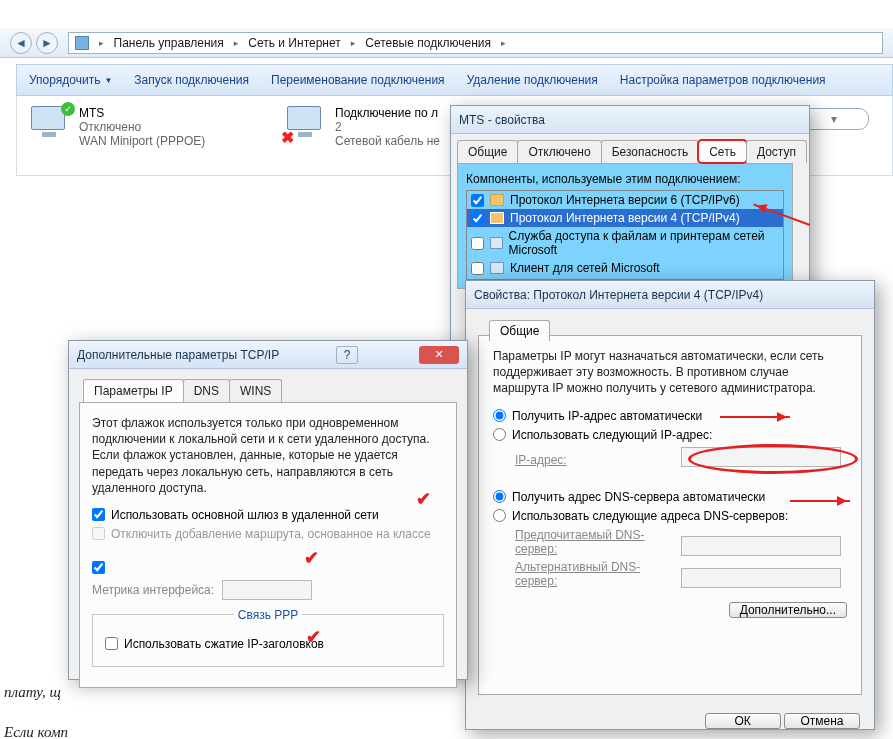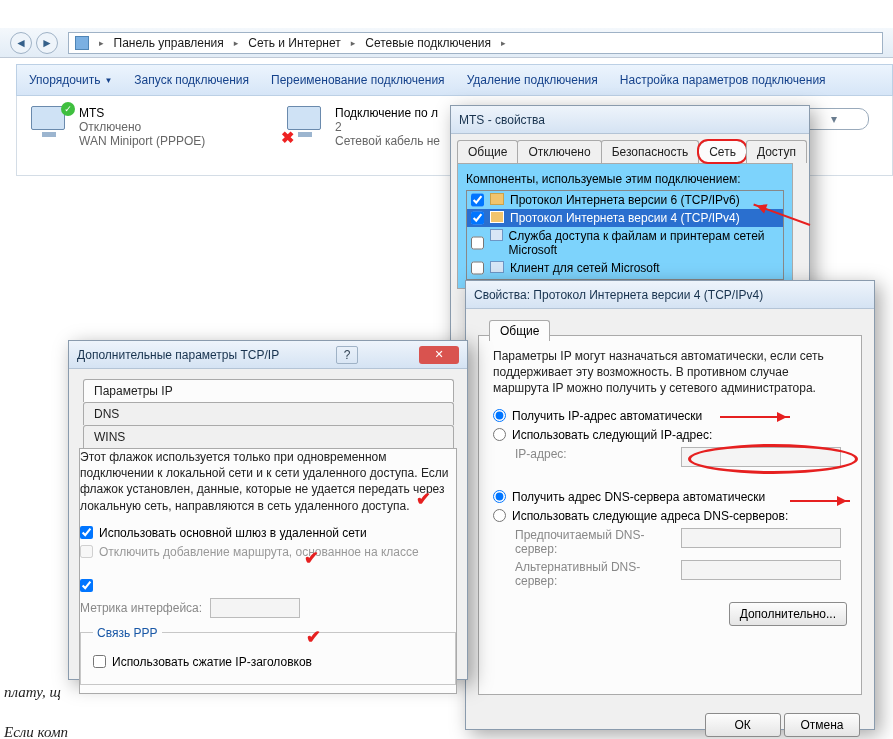--- a/index.html
+++ b/index.html
@@ -39,54 +39,54 @@
   .win { position:absolute; background:#f0f0f0; border:1px solid #8a9bad; box-shadow:5px 5px 18px rgba(0,0,0,.35); }
   .win-title { height:28px; background:linear-gradient(#eef4fb,#d5e3f3); display:flex; align-items:center; padding:0 8px; font-size:12px; color:#17324e; border-bottom:1px solid #b4c4d6; }
   .win-title .close { margin-left:auto; width:40px; height:18px; background:#d9534f; border-radius:3px; color:#fff; display:flex; align-items:center; justify-content:center; font-size:11px;}
   .win-title .help { margin-left:auto; width:22px; height:18px; border:1px solid #9fb2c6; border-radius:2px; display:flex; align-items:center; justify-content:center; color:#345; margin-right:4px;}
 
   
   #w-mts { left:450px; top:105px; width:360px; height:290px; }
   .tabstrip { display:flex; padding:6px 6px 0 6px; gap:0; }
   .tab { padding:4px 10px; background:#fcfcfc; border:1px solid #aaa; border-bottom:none; border-radius:3px 3px 0 0; margin-right:-1px; color:#222; position:relative;}
   .tab.nonactive { background:#f0f0f0; }
-  .tab.circled { outline:2px solid #e62020; outline-offset:-1px; border-radius:10px; }
+  .tab.circled { outline:2px solid #e62020; outline-offset:-1px; border-radius:4px; }
   .mts-body { margin:0 16px 6px 6px; background:#7dd3fc; border:1px solid #aaa; padding:8px; }
   .comp-list { border:1px solid #888; height:90px; margin-top:4px; overflow:hidden; }
-  .comp-row { display:flex; gap:6px; padding:2px 4px; }
+  .comp-row { display:flex; align-items:center; gap:6px; padding:2px 4px; }
   .comp-row input { margin:0; }
   .comp-ico { width:14px; height:12px; background:#f2c46c; border:1px solid #caa24b; }
   .comp-ico.svc { background:#d8e6f6; border-color:#6d96c5; }
   .comp-row.sel { background:#2a6fcf; color:#fff; }
   .comp-row.sel .comp-ico { border-color:#fff; }
 
   
   #w-ipv4 { left:465px; top:280px; width:410px; height:450px; }
   #w-ipv4 .body { padding:8px 12px; }
   #w-ipv4 .inner-tab { border:1px solid #aaa; padding:12px 14px 10px 14px; position:relative; margin-top:18px; background:#fcfcfc; height:360px;}
   #w-ipv4 .inner-tab .tab-label { position:absolute; left:10px; top:-16px; padding:3px 10px; background:#fcfcfc; border:1px solid #aaa; border-bottom:none; border-radius:3px 3px 0 0;}
   .para { color:#222; line-height:1.35; margin-bottom:12px; }
   .radio-row { display:flex; align-items:center; gap:6px; margin:5px 0; }
   .radio-row input { margin:0; }
-  .field-row { display:flex; align-items:flex-start; gap:6px; margin:4px 0 4px 22px; color:#888; }
+  .field-row { display:flex; align-items:flex-end; gap:6px; margin:4px 0 4px 22px; color:#888;text-decoration:underline; }
   .field-row input[type=text] { width:160px; height:20px; border:1px solid #b5b5b5; background:#f4f4f4; }
   .btn-row { text-align:right; margin-top:14px; }
-  button.win7 { min-width:76px; height:24px; background:linear-gradient(#fdfdfd,#e5e5e5); border:1px solid #8b8b8b; border-radius:3px; padding:0 10px;}
+  button.win7 { min-width:76px; height:16px; background:linear-gradient(#fdfdfd,#e5e5e5); border:1px solid #8b8b8b; border-radius:3px; padding:0 10px;}
   
   .ann-oval { position:absolute; border:3px solid #e62020; border-radius:50%; pointer-events:none; }
   .ann-arrow { position:absolute; height:2px; background:#e62020; pointer-events:none; }
   .ann-arrow:after { content:""; position:absolute; right:-2px; top:-4px; border:5px solid transparent; border-left:10px solid #e62020; }
   .ann-check { position:absolute; color:#e62020; font-size:18px; font-weight:bold; pointer-events:none;}
 
   
   #w-adv { left:68px; top:340px; width:400px; height:340px; }
   #w-adv .body { padding:6px 10px 10px 10px; }
-  #w-adv .tabstrip { padding:4px 4px 0 4px;flex-direction:column; }
+  #w-adv .tabstrip { padding:4px 4px 0 4px; }
   #w-adv fieldset { border:1px solid #c7c7c7; margin:8px 0; padding:10px 12px; }
-  #w-adv legend { padding:0 4px; color:#1857a6; }
+  #w-adv legend { padding:0 4px; color:#1857a6;text-align:center; }
   .chk-row { display:flex; align-items:center; gap:6px; margin:5px 0; }
   .chk-row.disabled { color:#999; }
   .chk-row input { margin:0; }
   .metric-row { display:flex; align-items:center; gap:8px; color:#888; margin-top:6px; }
   .metric-row input[type=text] { width:90px; height:20px; border:1px solid #bbb; background:#f4f4f4; }
 
   .bbox { position:absolute; left:799px; top:108px; height:22px; width:70px; border:1px solid #9ab; border-radius:10px; display:flex; align-items:center; justify-content:center; color:#6a7d90;}
 
   
   .bgtext { position:absolute; color:#222; font-family:"Times New Roman",serif; font-size:15px;font-style:italic;}
@@ -251,21 +251,21 @@
     <span>Дополнительные параметры TCP/IP</span>
     <span class="help">?</span>
     <span class="close">✕</span>
   </div>
   <div class="body">
     <div class="tabstrip">
       <div class="tab">Параметры IP</div>
       <div class="tab nonactive">DNS</div>
       <div class="tab nonactive">WINS</div>
     </div>
-    <div style="border:1px solid #aaa; background:#fcfcfc; ">
+    <div style="border:1px solid #aaa; background:#fcfcfc; padding:12px;">
       <div class="para">Этот флажок используется только при одновременном подключении к локальной сети и к сети удаленного доступа. Если флажок установлен, данные, которые не удается передать через локальную сеть, направляются в сеть удаленного доступа.</div>
 
       <div class="chk-row">
         <input type="checkbox" checked="" style="">
         <span>Использовать основной шлюз в удаленной сети</span>
       </div>
       <div class="chk-row disabled">
         <input type="checkbox" disabled="" style="">
         <span>Отключить добавление маршрута, основанное на классе</span>
       </div>

